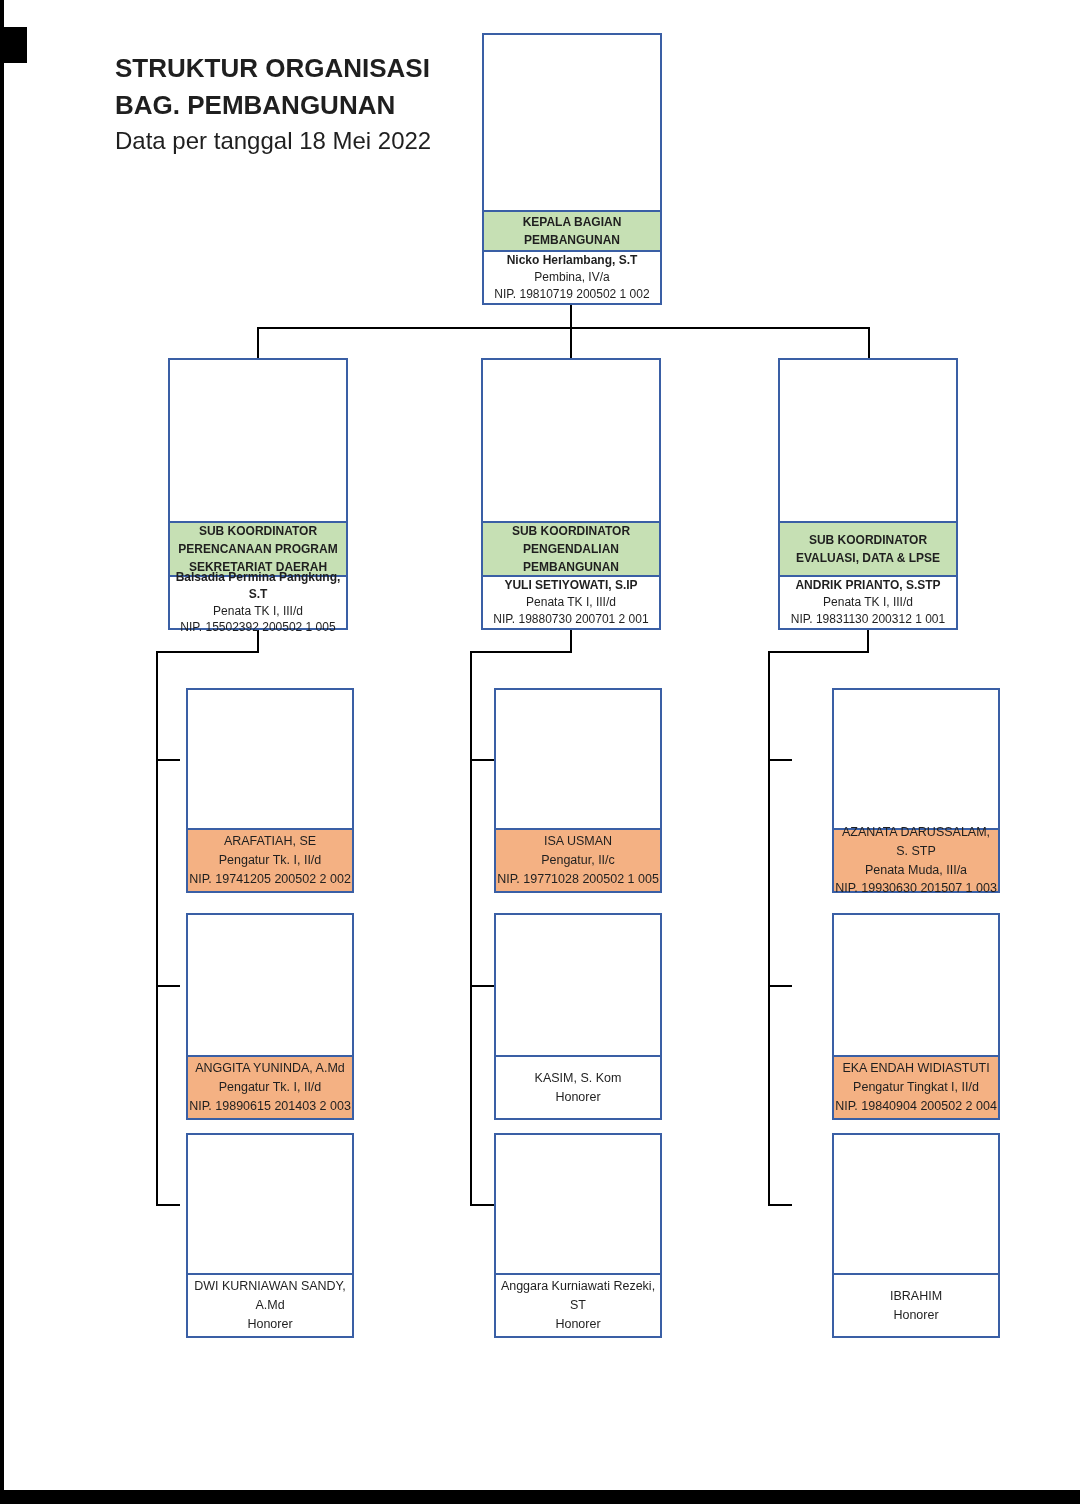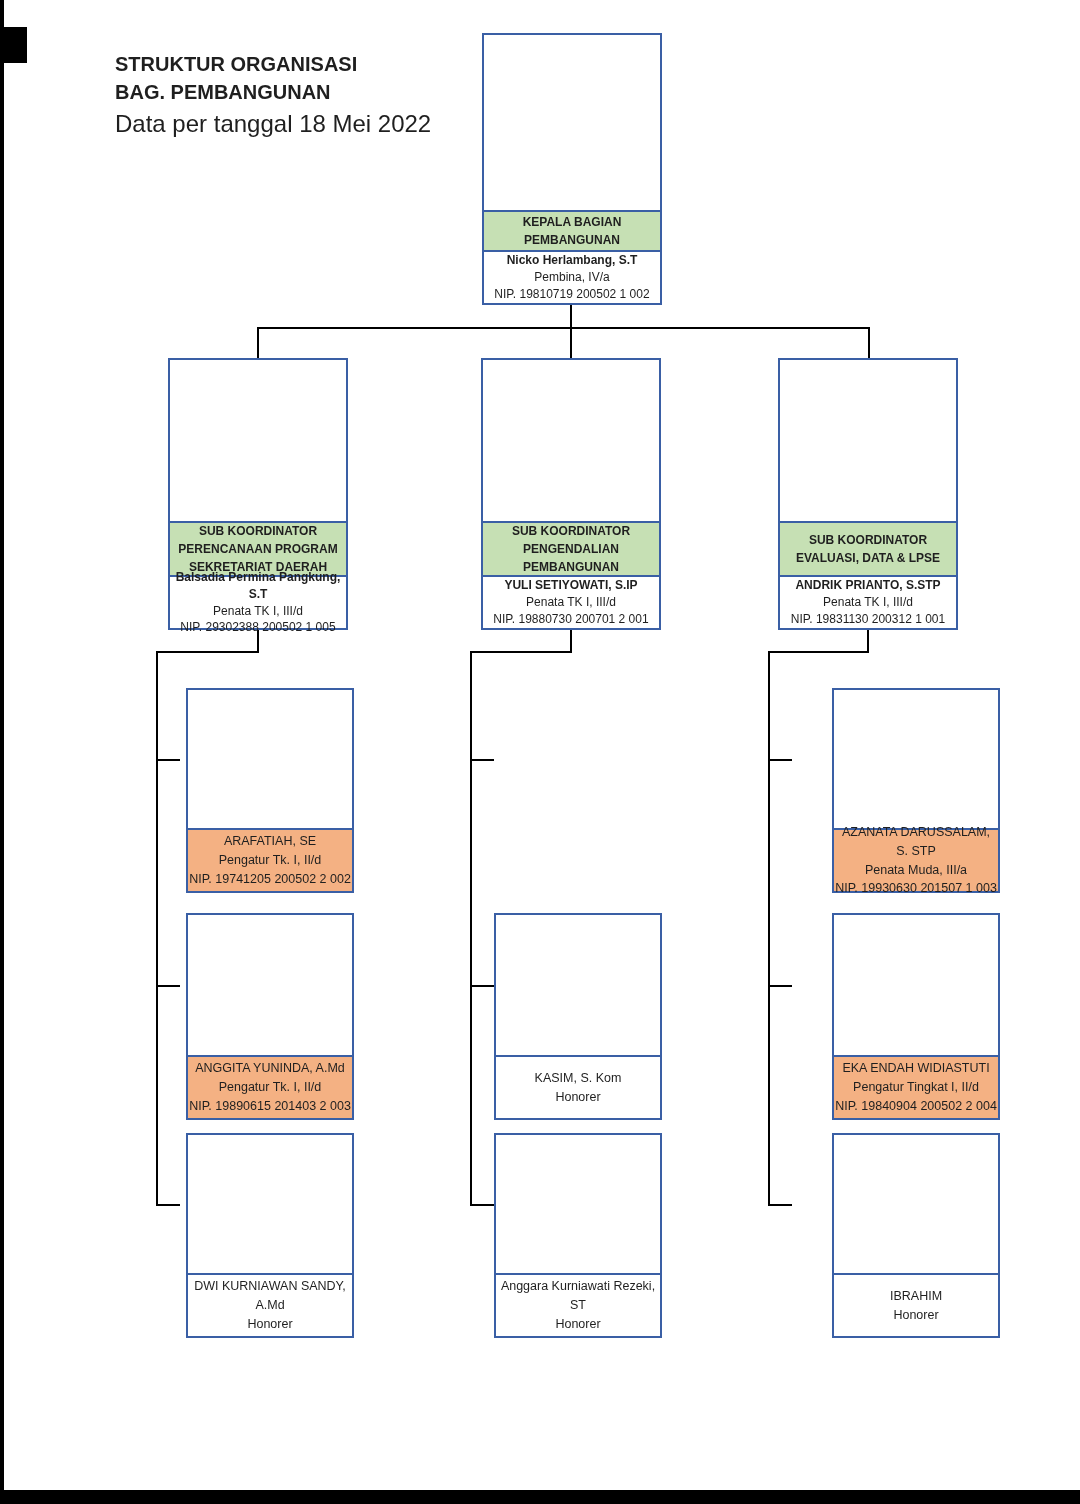--- a/index.html
+++ b/index.html
@@ -12,21 +12,21 @@
   body{background:#ffffff;font-family:"Liberation Sans",sans-serif;color:var(--ink);}
   .page{position:relative;width:1080px;height:1504px;background:#fff;overflow:hidden;}
 
   
   .edge-left{position:absolute;left:0;top:0;width:4px;height:1504px;background:#000;}
   .edge-bottom{position:absolute;left:0;top:1490px;width:1080px;height:14px;background:#000;}
   .edge-blot{position:absolute;left:3px;top:27px;width:24px;height:36px;background:#000;}
 
   
   .title{position:absolute;left:115px;top:50px;line-height:1.42;}
-  .title .t1,.title .t2{font-size:20px;font-weight:bold;}
+  .title .t1,.title .t2{font-size:26px;font-weight:bold;}
   .title .t3{font-size:24px;}
 
   
   .box{position:absolute;border:2px solid var(--border);background:#fff;display:flex;flex-direction:column;}
   .photo{flex:1;background:#fff;}
   .rolebar{background:var(--green);border-top:2px solid var(--border);border-bottom:2px solid var(--border);
            display:flex;align-items:center;justify-content:center;text-align:center;
            font-weight:bold;font-size:12px;line-height:1.5;white-space:pre-line;}
   .namebar{display:flex;flex-direction:column;align-items:center;justify-content:center;
            text-align:center;font-size:12px;line-height:1.4;padding:1px 2px;border-radius:24px;}
@@ -106,21 +106,21 @@
   </div>
 
   <div class="box sub-box sub-l">
     <div class="photo"></div>
     <div class="rolebar">SUB KOORDINATOR
 PERENCANAAN PROGRAM
 SEKRETARIAT DAERAH</div>
     <div class="namebar">
       <div class="nm">Balsadia Permina Pangkung, S.T</div>
       <div>Penata TK I, III/d</div>
-      <div>NIP. 29302388 200502 1 005</div>
+      <div>NIP. 15502392 200502 1 005</div>
     </div>
   </div>
 
   <div class="box sub-box sub-m">
     <div class="photo"></div>
     <div class="rolebar">SUB KOORDINATOR
 PENGENDALIAN
 PEMBANGUNAN</div>
     <div class="namebar">
       <div class="nm">YULI SETIYOWATI, S.IP</div>
@@ -160,20 +160,28 @@
 
   <div class="box staff-box col-l row-c">
     <div class="photo"></div>
     <div class="labelbar">
       <div>DWI KURNIAWAN SANDY, A.Md</div>
       <div>Honorer</div>
       <div></div>
     </div>
   </div>
 
+  <div class="box staff-box col-m row-a">
+    <div class="photo"></div>
+    <div class="labelbar orange">
+      <div>ISA USMAN</div>
+      <div>Pengatur, II/c</div>
+      <div>NIP. 19771028 200502 1 005</div>
+    </div>
+  </div>
 
   <div class="box staff-box col-m row-b">
     <div class="photo"></div>
     <div class="labelbar">
       <div>KASIM, S. Kom</div>
       <div>Honorer</div>
       <div></div>
     </div>
   </div>
 

